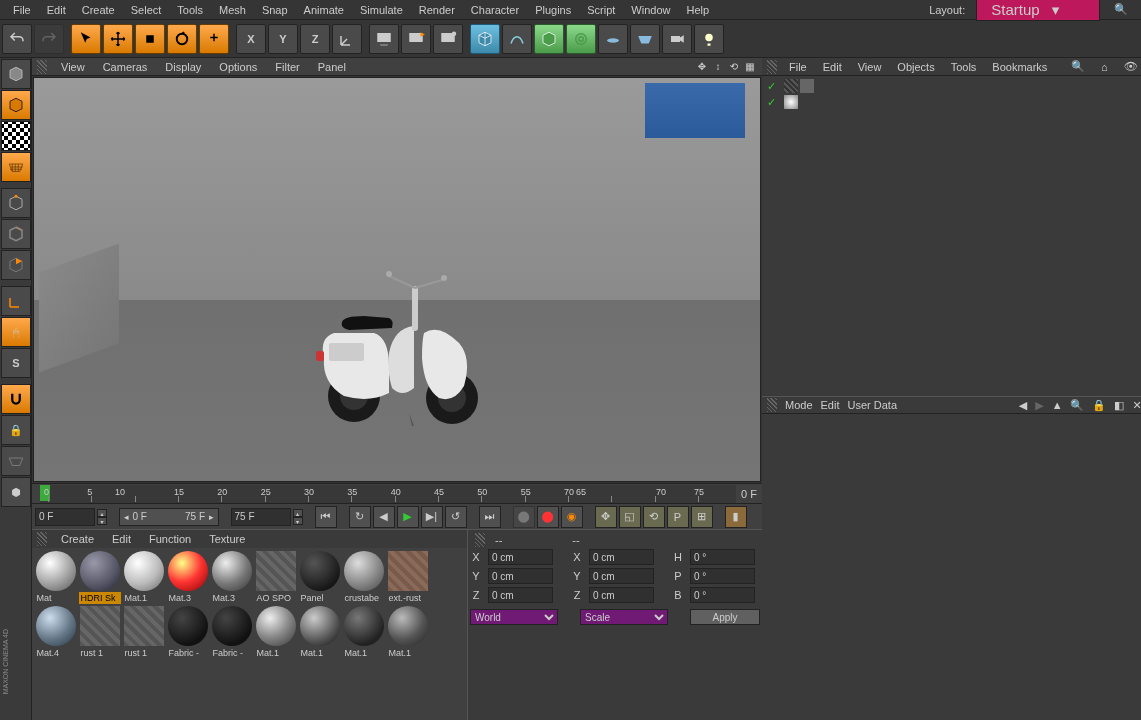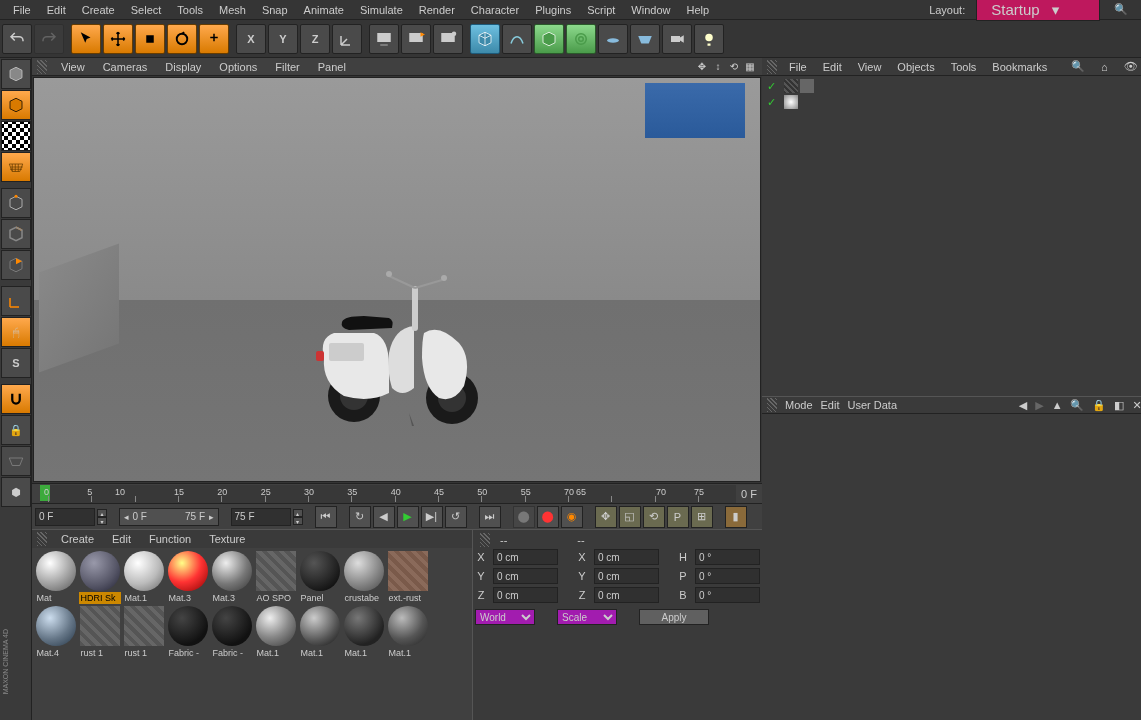--- a/index.html
+++ b/index.html
@@ -72,21 +72,21 @@
 .mat-ball { width: 40px; height: 40px; border-radius: 50%; margin: 1px; }
 .mat-square { width: 40px; height: 40px; margin: 1px; }
 .mat-label { font-size: 9px; color: #ccc; width: 42px; overflow: hidden; white-space: nowrap; text-align: left; padding: 1px 2px; }
 
 
 .coord-panel { flex: 1; background: #3a3a3a; border-left: 1px solid #555; padding: 2px; }
 .coord-header { height: 16px; display: flex; align-items: center; gap: 10px; padding: 0 5px; }
 .coord-row { display: flex; align-items: center; gap: 6px; height: 18px; margin-bottom: 1px; }
 .coord-label { width: 12px; text-align: center; color: #ccc; }
 .coord-input { width: 65px; height: 16px; background: #303030; border: 1px solid #222; color: #ccc; font-size: 10px; padding: 0 3px; }
-.coord-select { width: 60px; height: 16px; background: #a21caf; border: 1px solid #222; color: #ccc; font-size: 10px; }
+.coord-select { width: 88px; height: 16px; background: #701a75; border: 1px solid #222; color: #ccc; font-size: 10px; }
 .apply-btn { width: 70px; height: 16px; background: #606060; border: 1px solid #222; color: #ccc; font-size: 10px; cursor: pointer; }
 
 
 .right-panel { flex: 1; display: flex; }
 .right-content { flex: 1; display: flex; flex-direction: column; }
 .obj-header { height: 18px; background: #3a3a3a; display: flex; align-items: center; gap: 8px; padding: 0 5px; border-bottom: 1px solid #222; }
 .obj-header span { cursor: pointer; padding: 2px 4px; }
 .obj-header .spacer { flex: 1; }
 .obj-tree { height: 320px; background: #3a3a3a; padding: 2px; display: flex; }
 .tree-left { width: 90px; border-right: 1px solid #555; }

